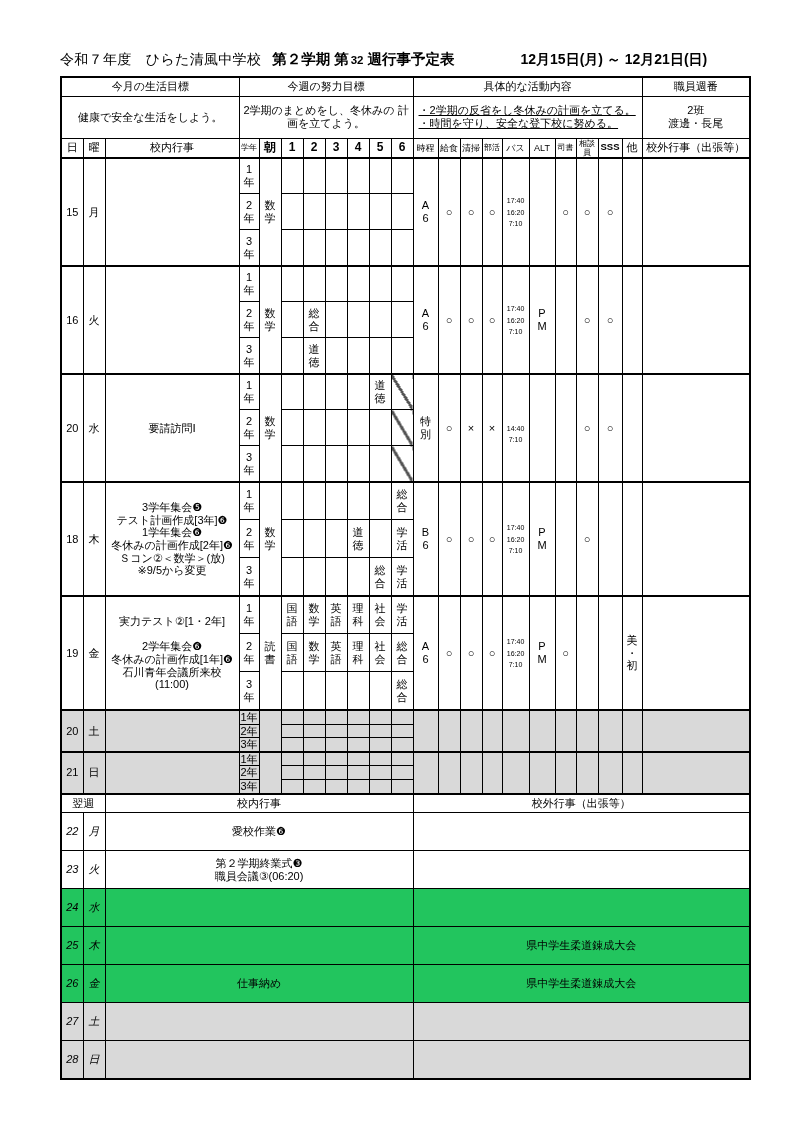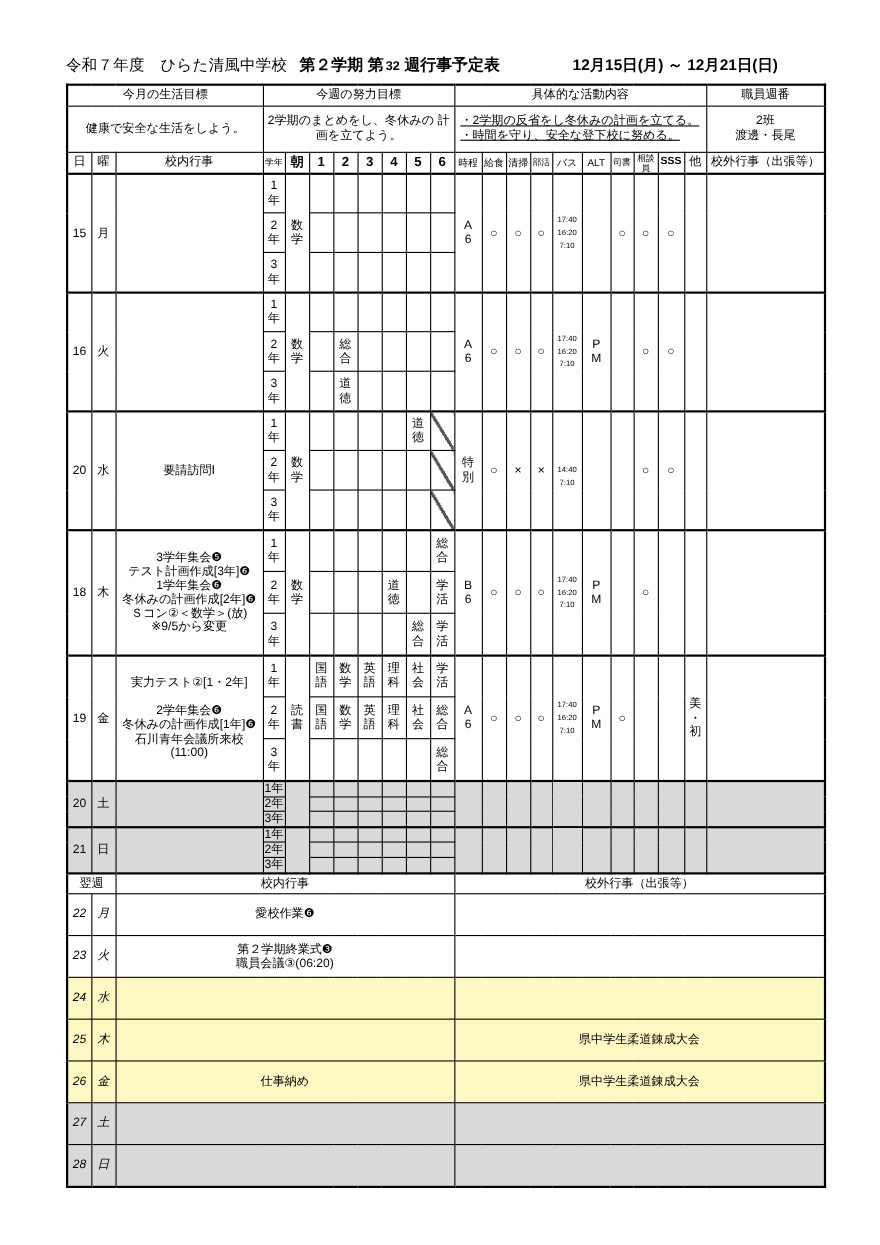--- a/index.html
+++ b/index.html
@@ -81,21 +81,21 @@
   .bus .b2 { position:absolute; top: 50%; transform: translateY(-50%); left:0; right:0; }
   .bus .b3 { position:absolute; bottom: 8px; left: 0; right: 0; }
   .alt { font-size: 10px; line-height: 1.1; }
   .alt span { display:block; }
   .hoka { font-size: 9px; line-height: 1.15; }
   .hoka span { display:block; }
   .slash {
     background-image: linear-gradient(to top right, transparent 46%, #555 46%, #555 54%, transparent 54%);
   }
   .wk-gray { background: #d9d9d9; }
-  .wk-blue { background: #fef9c3; }
+  .wk-blue { background: #22c55e; }
   .subj { font-size: 9px; line-height: 1.05; }
   .subj span { display:block; }
   .mini-gk { font-size: 7.5px; height: 11px; margin-left: 36px; }
 
   .nextwk-hd { font-size: 12.5px; font-weight: bold; height: 19px; }
   .nw-evt {
     text-align: left; vertical-align: top;
     font-size: 8px; line-height: 1.45;
     padding: 1px 0 0 3px;
     white-space: pre-line;

